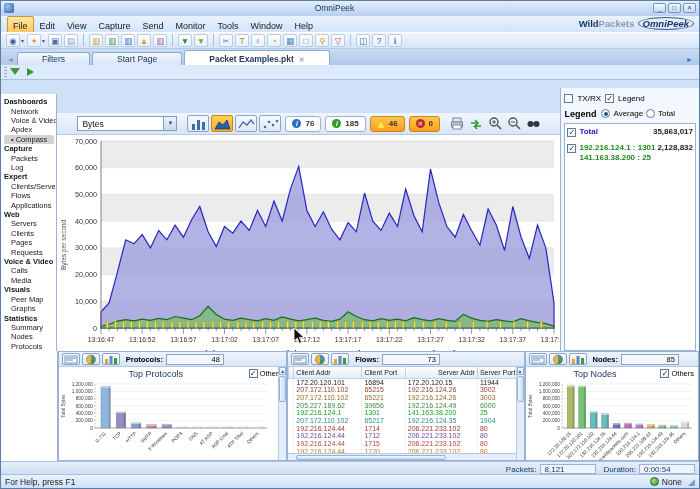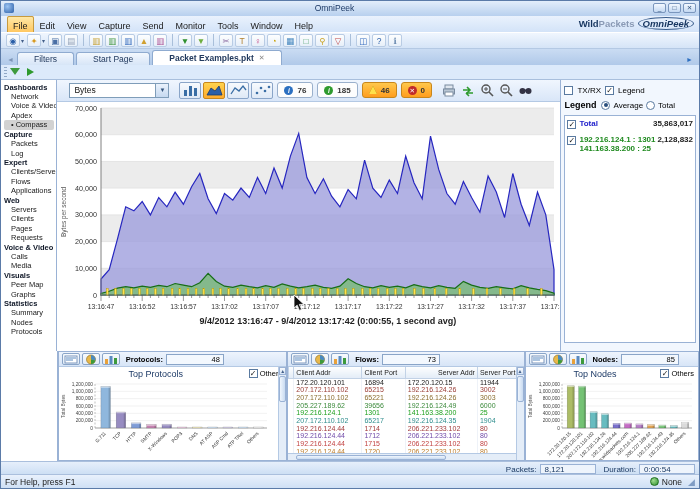--- a/index.html
+++ b/index.html
@@ -24,42 +24,42 @@
   
   .toolbar { height:17px; display:flex; align-items:center; background:linear-gradient(#f0f6fe,#d5e4f7); border-top:1px solid #ffffff; border-bottom:1px solid #b4c9e4; padding-left:4px; }
   .tbicon { width:14px; height:13px; margin:0 1px; border-radius:2px; font-size:8.5px; line-height:12px; text-align:center; }
   .tbsep { width:1px; height:12px; background:#a9bfda; margin:0 4px; }
   .tbdrop { font-size:6px; color:#44608a; margin-right:2px; }
 
   
   .tabbar { height:16px; display:flex; align-items:flex-end; background:linear-gradient(#cadcf3,#b0c9e9); padding:0 3px; }
   .tab-nav { font-size:7px; color:#7d94b5; padding:0 3px 2px 3px; }
   .tab-nav.r { margin-left:auto; color:#2d6fc0; }
-  .tab { font-size:8.5px; color:#223a5e; background:linear-gradient(#f3f8fe,#d7e5f7); border:1px solid #8fabd0; border-bottom:none; border-radius:3px 3px 0 0; padding:1px 16px; margin-right:2px; height:13px; display:flex; align-items:center; }
+  .tab { font-size:8.5px; color:#223a5e; background:linear-gradient(#f3f8fe,#d7e5f7); border:1px solid #8fabd0; border-bottom:none; border-radius:3px 3px 0 0; padding:1px 24px; margin-right:2px; height:13px; display:flex; align-items:flex-end; }
   .tab.active { background:#ffffff; font-weight:bold; height:15px; }
   .tab .close { font-size:7px; color:#888; margin-left:5px; font-weight:normal; }
 
   
   .filterbar { height:15px; display:flex; align-items:center; background:#dceafb; border-bottom:1px solid #a8bfdd; padding:0 3px; }
   .drag-dots { width:3px; height:10px; background:repeating-linear-gradient(#8fa7c6 0 1px, transparent 1px 3px); margin-right:3px; }
   .funnel { width:0; height:0; border-left:5px solid transparent; border-right:5px solid transparent; border-top:7px solid #3d9a3d; margin-right:4px; }
   .filter-input { flex:1; height:11px; font-size:8px; border:1px solid #7f9db9; padding:0 3px; color:#333; }
   .filter-input::placeholder { color:#8a8a8a; }
   .apply-arrow { width:0; height:0; border-top:4.5px solid transparent; border-bottom:4.5px solid transparent; border-left:7px solid #2e9a2e; margin:0 3px; }
 
   
-  .main { height:273px; display:flex; }
+  .main { height:273px; display:flex;align-items:flex-end; }
   .sidebar { width:57px; background:#ffffff; border-right:1px solid #9ab2d5; padding:3px 0 0 3px; overflow:hidden; }
   .sb-header { font-size:7.5px; font-weight:bold; color:#101828; line-height:9.4px; white-space:nowrap; }
   .sb-item { font-size:7.5px; color:#1a1a1a; line-height:9.4px; padding-left:7px; white-space:nowrap; }
   .sb-item.sel { background:#d2d2d2; border-radius:2px; width:50px; }
   .sb-item.sel:before { content:"\2022"; margin-right:2px; }
 
   .chartpanel { width:503px; background:#ffffff; position:relative; }
-  .controls { height:22px; display:flex; align-items:center; background:linear-gradient(#f0f6fe,#d9e6f8); border-bottom:1px solid #b4c9e4; padding-left:12px; }
+  .controls { height:22px; display:flex; align-items:center; background:linear-gradient(#f0f6fe,#d9e6f8); border-bottom:1px solid #b4c9e4; padding-left:20px; }
   .dropdown { width:100px; height:15px; background:#fff; border:1px solid #7f9db9; display:flex; align-items:center; font-size:8.5px; padding-left:4px; color:#111; }
   .dd-btn { margin-left:auto; width:13px; height:13px; background:linear-gradient(#eaf2fc,#c6d9f0); border-left:1px solid #7f9db9; font-size:6px; text-align:center; line-height:13px; color:#35567f; }
   .ctbtn { width:22px; height:17px; margin-left:2px; border:1px solid #8aa5c8; border-radius:2px; background:linear-gradient(#f7fafd,#dfe9f6); display:flex; align-items:center; justify-content:center; }
   .ctbtn.active { background:linear-gradient(#ffd34d,#ffab2e); border-color:#c8871c; }
   .counter { height:16px; margin-left:4px; border-radius:3px; display:flex; align-items:center; font-size:8px; font-weight:bold; color:#333; padding:0 6px; }
   .counter.plain { background:#fdfdfd; border:1px solid #9ab0cc; }
   .counter.orange { background:linear-gradient(#ffc84d,#ff9d1e); border:1px solid #c8871c; }
   .cicon { width:9px; height:9px; border-radius:50%; color:#fff; font-size:6.5px; line-height:9px; text-align:center; margin-right:4px; font-style:italic; font-weight:bold; }
   .tri { width:0; height:0; border-left:4.5px solid transparent; border-right:4.5px solid transparent; border-bottom:8px solid #ffe14a; position:relative; margin-right:4px; filter:drop-shadow(0 0 0.5px #8a6a00); }
   .iconbtn { width:16px; height:15px; margin-left:3px; display:flex; align-items:center; justify-content:center; }

